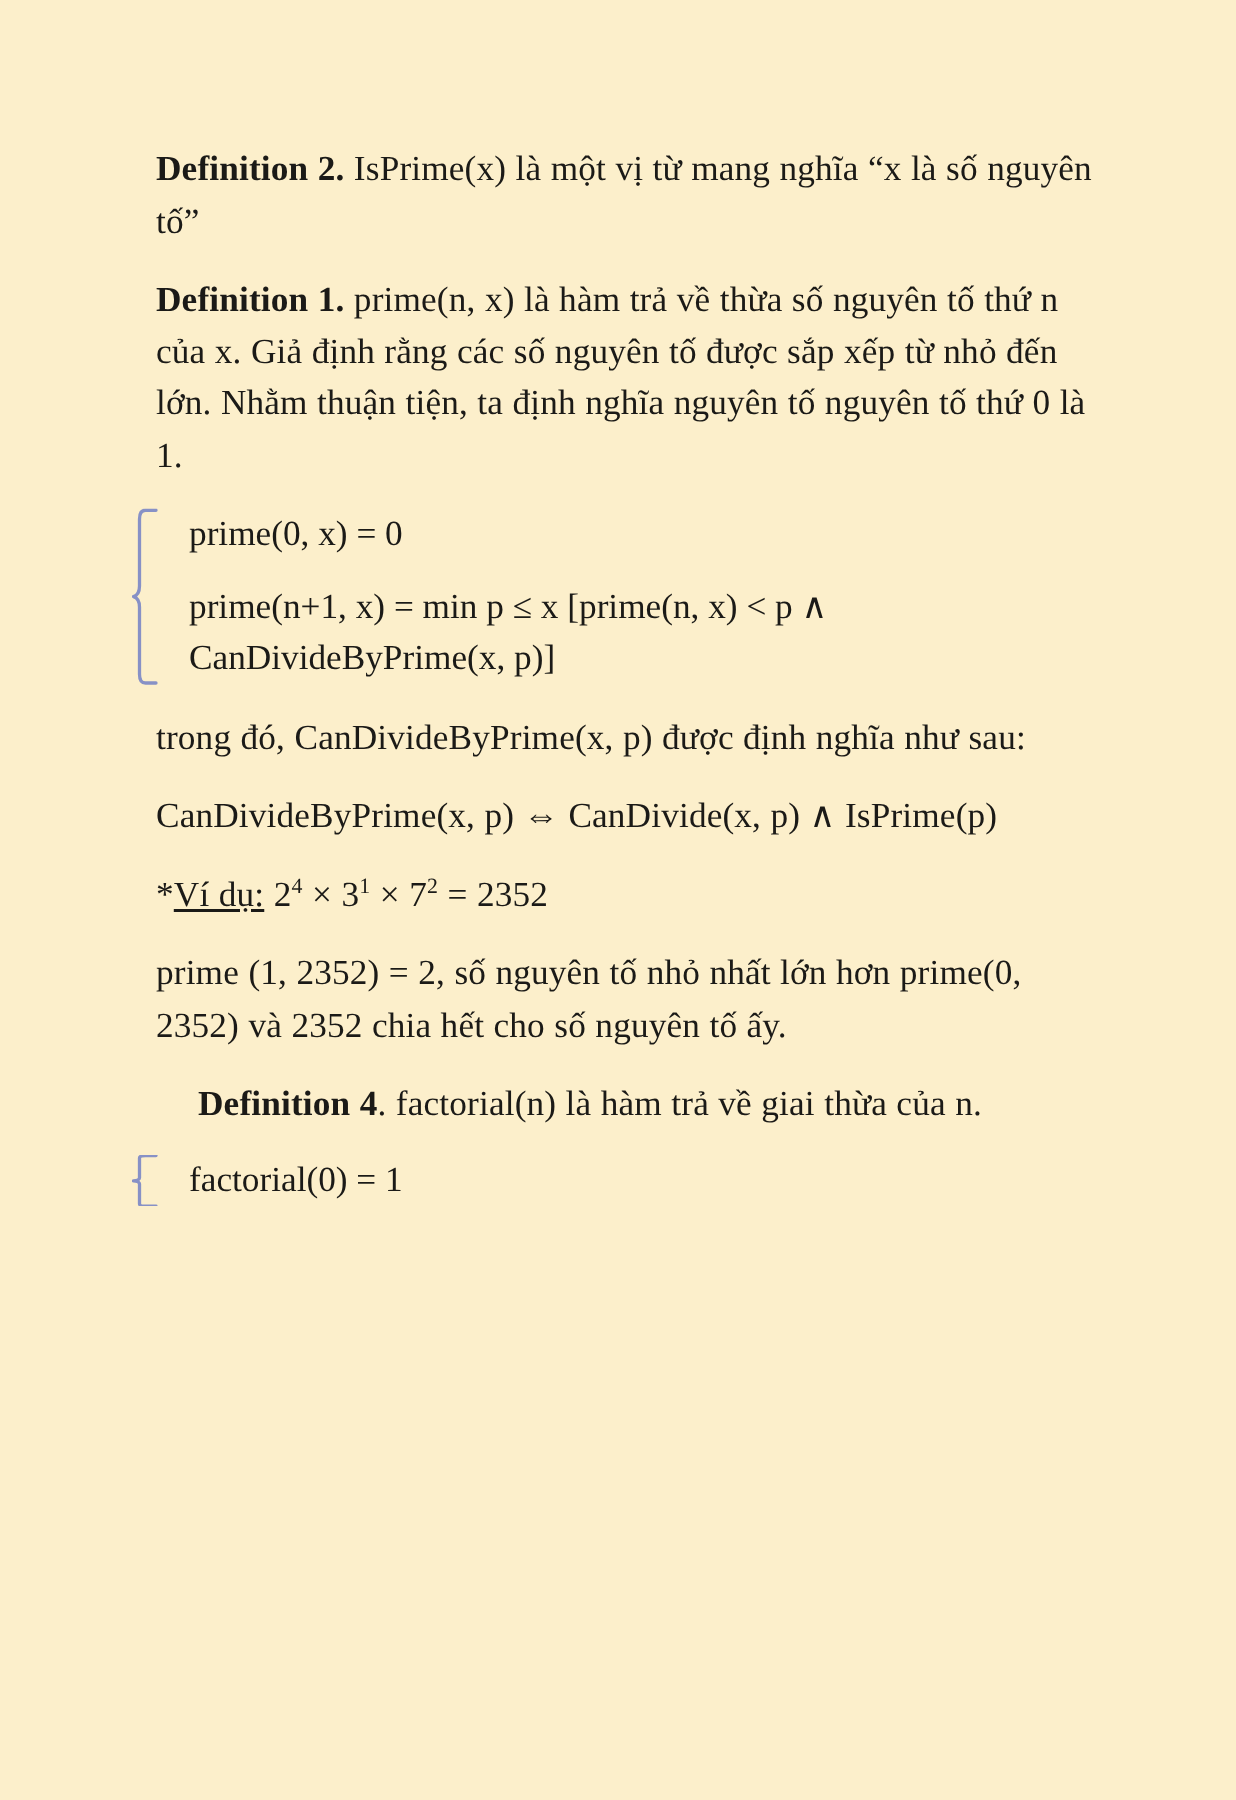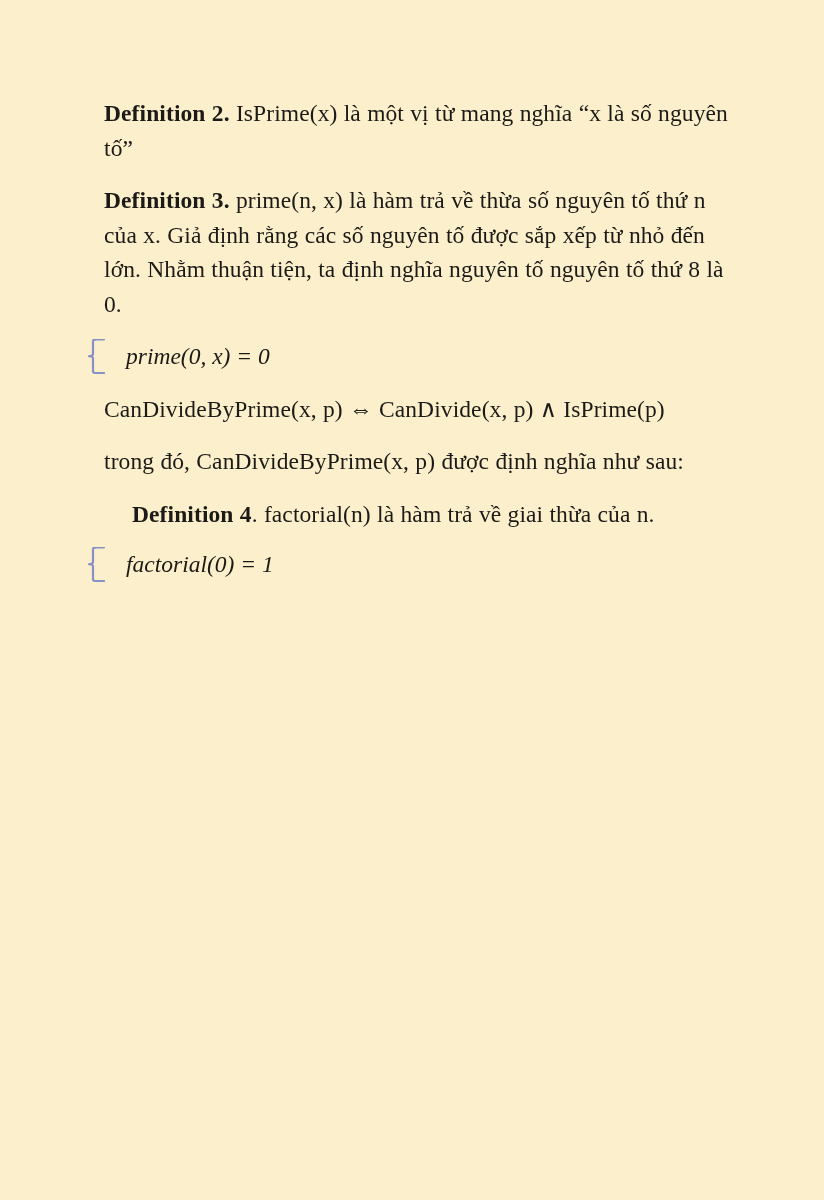--- a/index.html
+++ b/index.html
@@ -34,21 +34,20 @@
     margin-bottom: 16px;
     margin-left: 28px;
   }
   .defword {
     font-weight: bold;
   }
   .braceblock {
     position: relative;
     margin: 0 0 18px 0;
     padding-left: 22px;
-    font-style: italic;
   }
   .braceblock .brace {
     position: absolute;
     left: -16px;
     top: 0;
     bottom: 0;
     width: 20px;
     color: #8791c6;
     pointer-events: none;
   }
@@ -82,37 +81,49 @@
 <body>
 
 <div class="page">
 
   <p class="block">
     <span class="defword">Definition 2.</span><span> IsPrime(x) là một vị từ mang nghĩa “x là số nguyên tố”</span>
   </p>
 
 
   <p class="block">
-    <span class="defword">Definition 3.</span><span> prime(n, x) là hàm trả về thừa số nguyên tố thứ n của x. Giả định rằng các số nguyên tố được sắp xếp từ nhỏ đến lớn. Nhằm thuận tiện, ta định nghĩa nguyên tố nguyên tố thứ 8 là 0.</span>
+    <span class="defword">Definition 1.</span><span> prime(n, x) là hàm trả về thừa số nguyên tố thứ n của x. Giả định rằng các số nguyên tố được sắp xếp từ nhỏ đến lớn. Nhằm thuận tiện, ta định nghĩa nguyên tố nguyên tố thứ 0 là 1.</span>
   </p>
 
   <div class="braceblock">
     <span class="brace">
       <svg viewBox="0 0 20 100" preserveAspectRatio="none" aria-hidden="true">
         <path d="M16 1 L9 1 Q5 1 5 6 L5 44 Q5 49 1 50 Q5 51 5 56 L5 94 Q5 99 9 99 L16 99" fill="none" stroke="currentColor" stroke-width="2.2" vector-effect="non-scaling-stroke" stroke-linecap="round" stroke-linejoin="round"></path>
       </svg>
     </span>
     <p class="eq">prime(0, x) = 0</p>
+    <p class="eq">prime(n+1, x) = min p ≤ x [prime(n, x) &lt; p ∧ CanDivideByPrime(x, p)]</p>
   </div>
+
+  <p class="block">trong đó, CanDivideByPrime(x, p) được định nghĩa như sau:</p>
 
   <p class="block">CanDivideByPrime(x, p) ⇔ CanDivide(x, p) ∧ IsPrime(p)</p>
 
-  <p class="block">trong đó, CanDivideByPrime(x, p) được định nghĩa như sau:</p>
+  <p class="block">
+    <span>*</span><span class="u">Ví dụ:</span>
+    <span class="nowrapbit"><span>2</span><sup>4</sup></span>
+    <span>×</span>
+    <span class="nowrapbit"><span>3</span><sup>1</sup></span>
+    <span>×</span>
+    <span class="nowrapbit"><span>7</span><sup>2</sup></span>
+    <span>=</span>
+    <span>2352</span>
+  </p>
 
-
+  <p class="block">prime (1, 2352) = 2, số nguyên tố nhỏ nhất lớn hơn prime(0, 2352) và 2352 chia hết cho số nguyên tố ấy.</p>
 
   <p class="block tight">
     <span class="defword">Definition 4</span><span>. factorial(n) là hàm trả về giai thừa của n.</span>
   </p>
 
   <div class="braceblock">
     <span class="brace">
       <svg viewBox="0 0 20 100" preserveAspectRatio="none" aria-hidden="true">
         <path d="M16 1 L9 1 Q5 1 5 6 L5 44 Q5 49 1 50 Q5 51 5 56 L5 94 Q5 99 9 99 L16 99" fill="none" stroke="currentColor" stroke-width="2.2" vector-effect="non-scaling-stroke" stroke-linecap="round" stroke-linejoin="round"></path>
       </svg>

